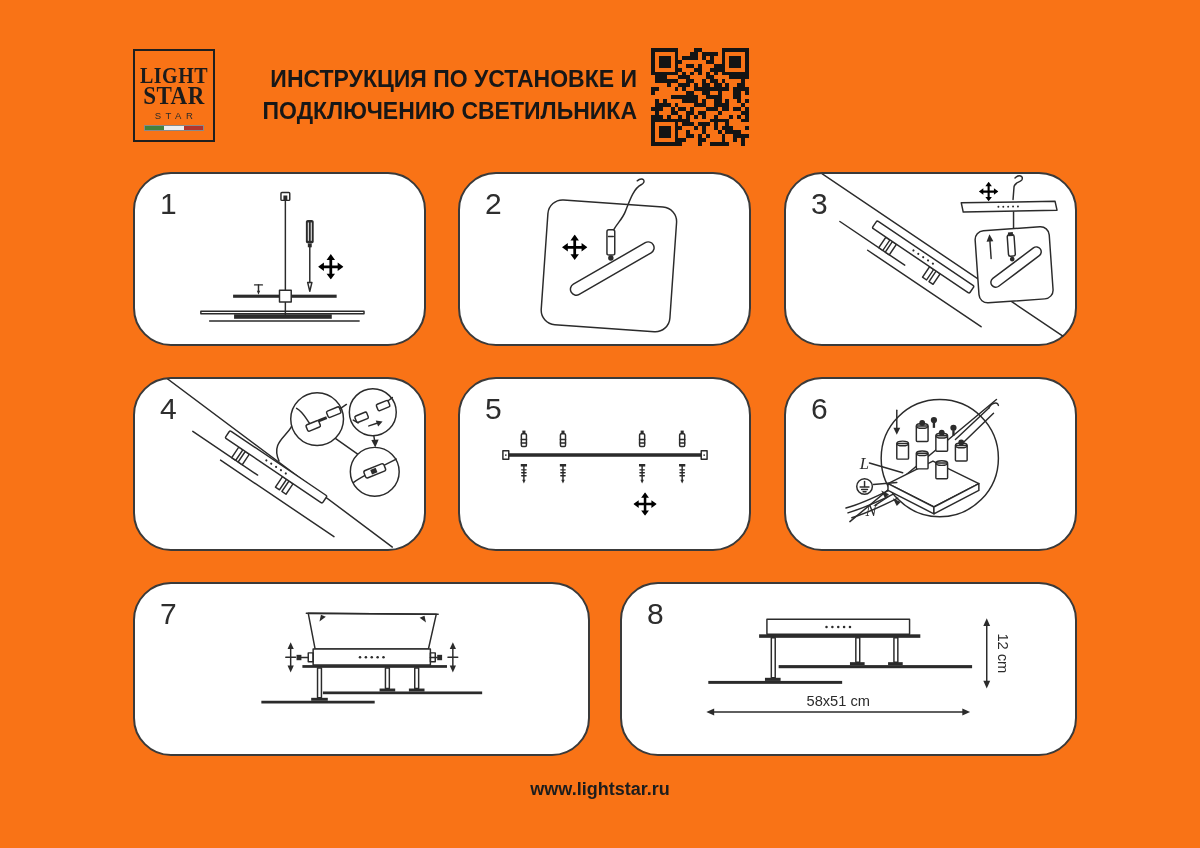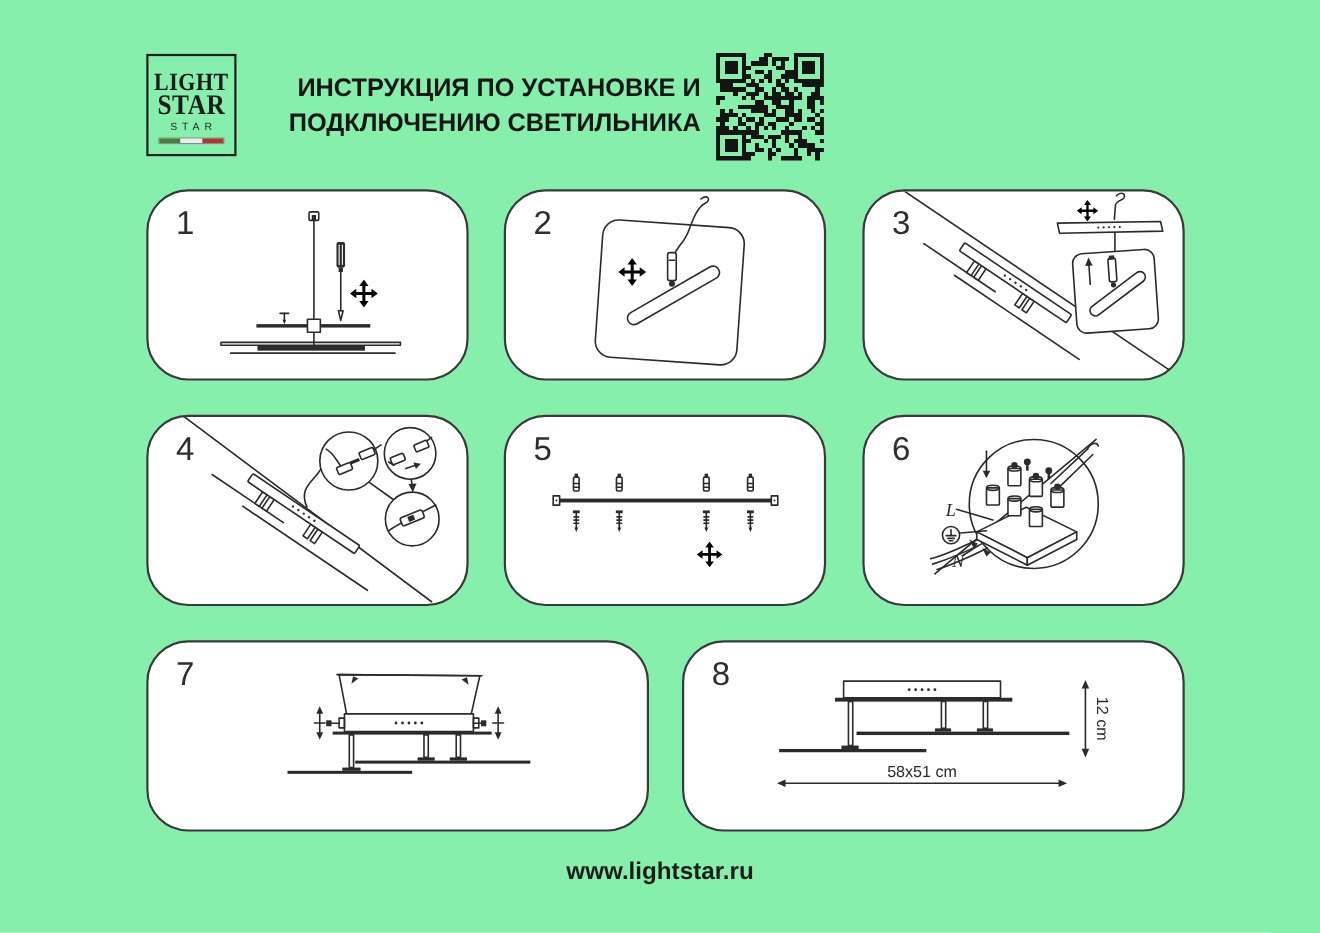--- a/index.html
+++ b/index.html
@@ -1,16 +1,16 @@
 <!DOCTYPE html>
 <html><head>
 <meta charset="utf-8">
 <style>
   html,body{margin:0;padding:0;background:#fff;}
-  .page{position:relative;width:1200px;height:848px;background:#86efac;overflow:hidden;
+  .page{position:relative;width:1200px;height:848px;background:#f97316;overflow:hidden;
         font-family:"Liberation Sans",sans-serif;color:#1c1c1c;}
   
   .logo-box{position:absolute;left:133px;top:49px;width:82px;height:93px;border:2px solid #1f1f1f;
             box-sizing:border-box;text-align:center;}
   .logo-l1{font-family:"Liberation Serif",serif;font-weight:700;font-size:20px;line-height:20px;margin-top:14px;letter-spacing:.5px;transform:scaleY(1.12);}
   .logo-l2{font-family:"Liberation Serif",serif;font-weight:700;font-size:23px;line-height:22px;letter-spacing:.5px;transform:scaleY(1.12);}
   .logo-l3{font-size:9.5px;letter-spacing:4.5px;margin-top:3px;margin-left:4px;color:#2a2a2a;}
   .flag{position:absolute;left:9px;bottom:9px;width:60px;height:6px;border:1px solid #8a8a8a;display:flex;box-sizing:border-box;}
   .flag span{flex:1;height:100%;}
   .title{position:absolute;left:237px;top:63px;width:400px;text-align:right;
@@ -34,21 +34,21 @@
   .draw line,.draw rect,.draw circle,.draw ellipse,.draw path,.draw polygon,.draw polyline
        {stroke:#2b2b2b;fill:none;stroke-width:1.5;stroke-linecap:round;stroke-linejoin:round;}
   .draw .f{fill:#2b2b2b;stroke:none;}
   .draw .w{fill:#ffffff;}
   .draw .ws{stroke:#ffffff;stroke-width:1;}
   .draw text{fill:#2b2b2b;stroke:none;}
   .dim-label{font-size:15px;font-family:"Liberation Sans",sans-serif;}
   .ln-label{font-size:17px;font-style:italic;font-family:"Liberation Serif",serif;}
   
   .footer{position:absolute;left:0;top:779px;width:1200px;text-align:center;
-          font-size:22px;font-weight:700;color:#1d1d1d;}
+          font-size:18px;font-weight:700;color:#1d1d1d;}
 </style>
 </head>
 <body>
 
 <svg width="0" height="0" style="position:absolute" aria-hidden="true">
   <defs>
     <symbol id="move4" viewBox="0 0 24 24">
       <path class="f" d="M12 0 L16 5.5 L13.3 5.5 L13.3 10.7 L18.5 10.7 L18.5 8 L24 12 L18.5 16 L18.5 13.3 L13.3 13.3 L13.3 18.5 L16 18.5 L12 24 L8 18.5 L10.7 18.5 L10.7 13.3 L5.5 13.3 L5.5 16 L0 12 L5.5 8 L5.5 10.7 L10.7 10.7 L10.7 5.5 L8 5.5 Z"></path>
     </symbol>
   </defs>

